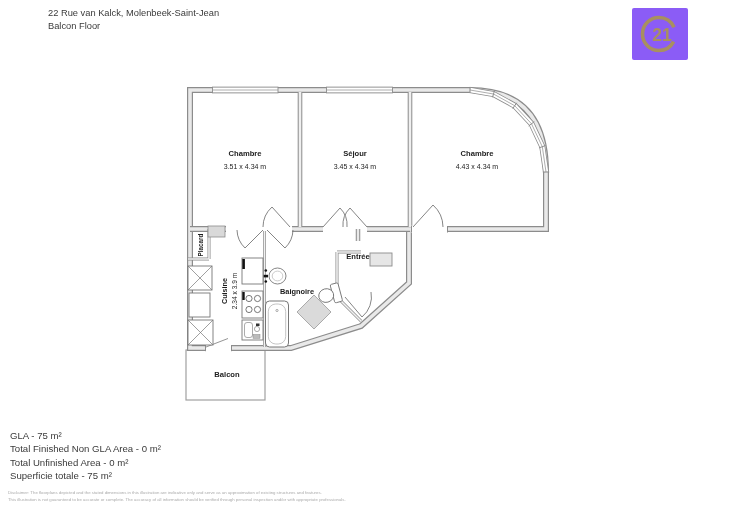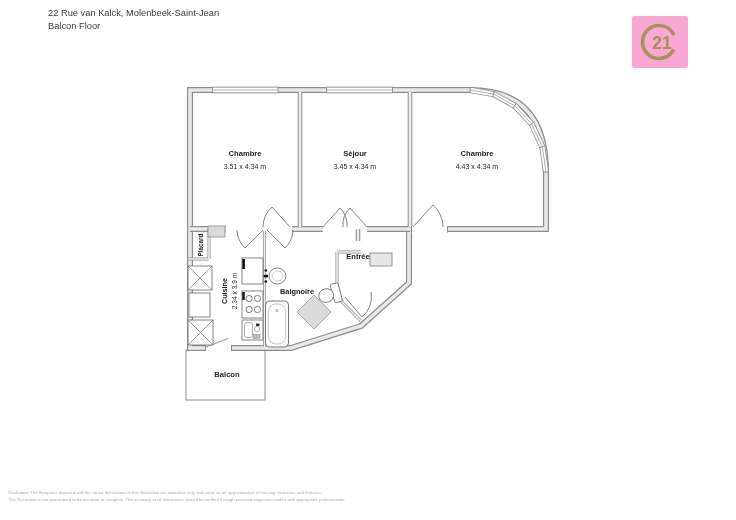--- a/index.html
+++ b/index.html
@@ -1,19 +1,19 @@
 <!DOCTYPE html>
 <html><head>
 <meta charset="utf-8">
 <style>
   html,body{margin:0;padding:0;background:#ffffff;}
   .page{position:relative;width:736px;height:520px;background:#fff;overflow:hidden;
         font-family:"Liberation Sans", sans-serif;}
   .header{position:absolute;left:12px;top:7px;font-size:9.3px;line-height:13px;color:#3a3a3a;margin-left:36px;}
-  .logo{position:absolute;left:632px;top:8px;width:56px;height:52px;background:#f9a8d4;border-radius:2px;margin-top:8px;}
+  .logo{position:absolute;left:632px;top:8px;width:56px;height:52px;background:#8b5cf6;border-radius:2px;}
   .summary{position:absolute;left:10px;top:429px;font-size:9.6px;line-height:13.4px;color:#3a3a3a;}
   .disclaimer{position:absolute;left:8px;top:489px;font-size:4.3px;line-height:7px;color:#aaaaaa;}
   svg text{font-family:"Liberation Sans", sans-serif;}
 </style>
 </head>
 <body>
 
 <div class="page">
 
   <div class="header">
@@ -133,19 +133,25 @@
       <text x="477" y="169" text-anchor="middle" font-size="7">4.43 x 4.34 m</text>
       <text x="358" y="259" text-anchor="middle" font-size="7.6" font-weight="bold">Entrée</text>
       <text x="297" y="294" text-anchor="middle" font-size="7.4" font-weight="bold">Baignoire</text>
       <text transform="rotate(-90 202.5 245)" x="202.5" y="245" text-anchor="middle" font-size="6.3" font-weight="bold">Placard</text>
       <text transform="rotate(-90 226.5 291)" x="226.5" y="291" text-anchor="middle" font-size="7.2" font-weight="bold">Cuisine</text>
       <text transform="rotate(-90 236.5 291)" x="236.5" y="291" text-anchor="middle" font-size="6.6">2.34 x 3.9 m</text>
       <text x="227" y="377" text-anchor="middle" font-size="7.6" font-weight="bold">Balcon</text>
     </g>
   </svg>
 
+  <div class="summary">
+    <div>GLA - 75 m²</div>
+    <div>Total Finished Non GLA Area - 0 m²</div>
+    <div>Total Unfinished Area - 0 m²</div>
+    <div>Superficie totale - 75 m²</div>
+  </div>
 
   <div class="disclaimer">
     <div>Disclaimer: The floorplans depicted and the stated dimensions in this illustration are indicative only and serve as an approximation of existing structures and features.</div>
     <div>This illustration is not guaranteed to be accurate or complete. The accuracy of all information should be verified through personal inspection and/or with appropriate professionals.</div>
   </div>
 
 </div>
 
 </body></html>

